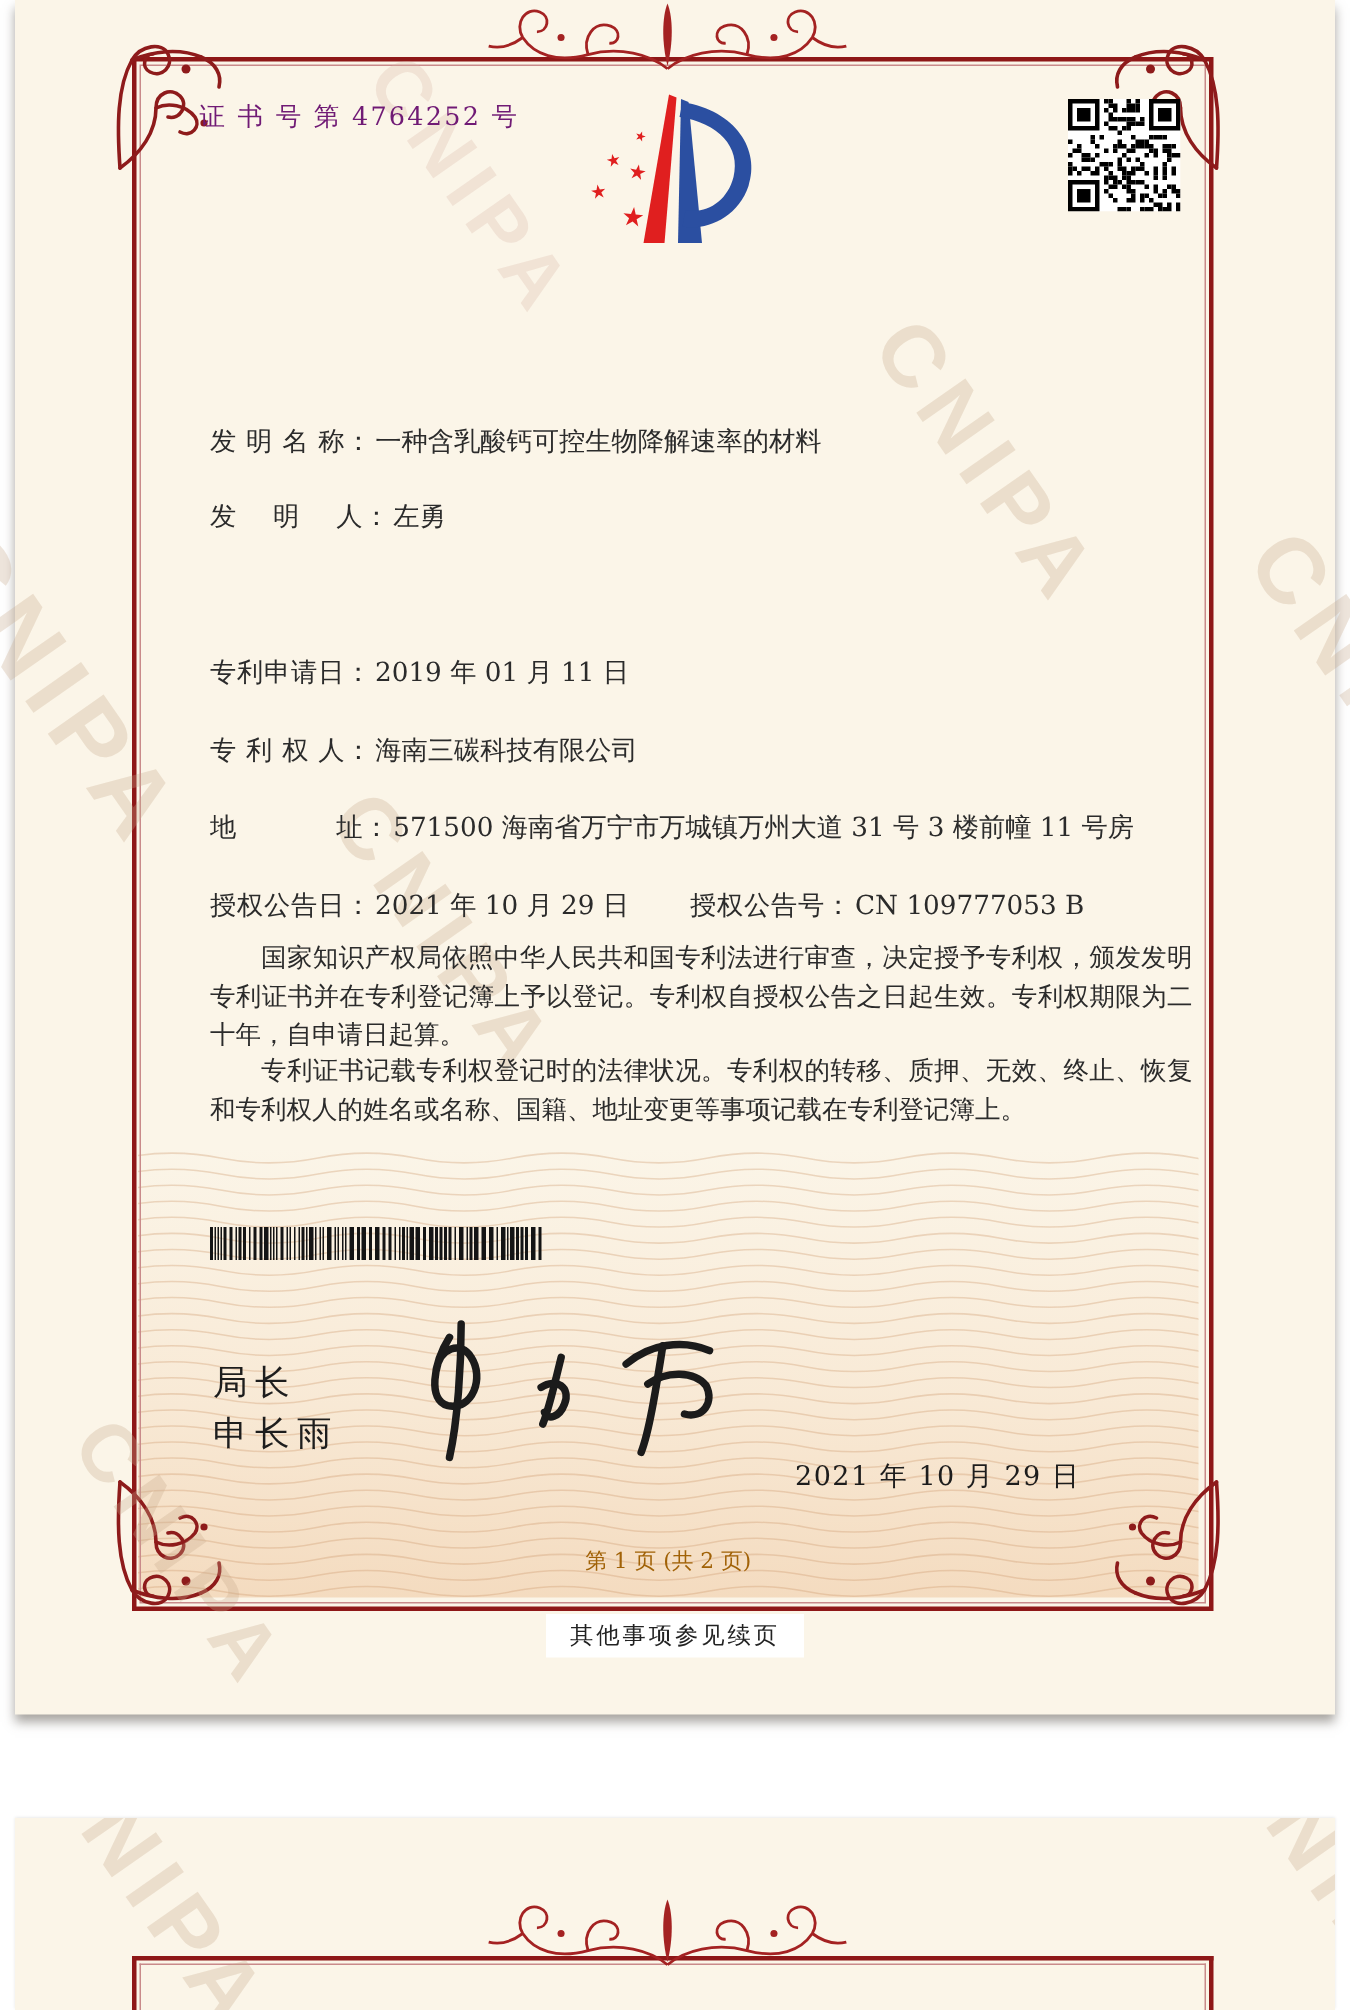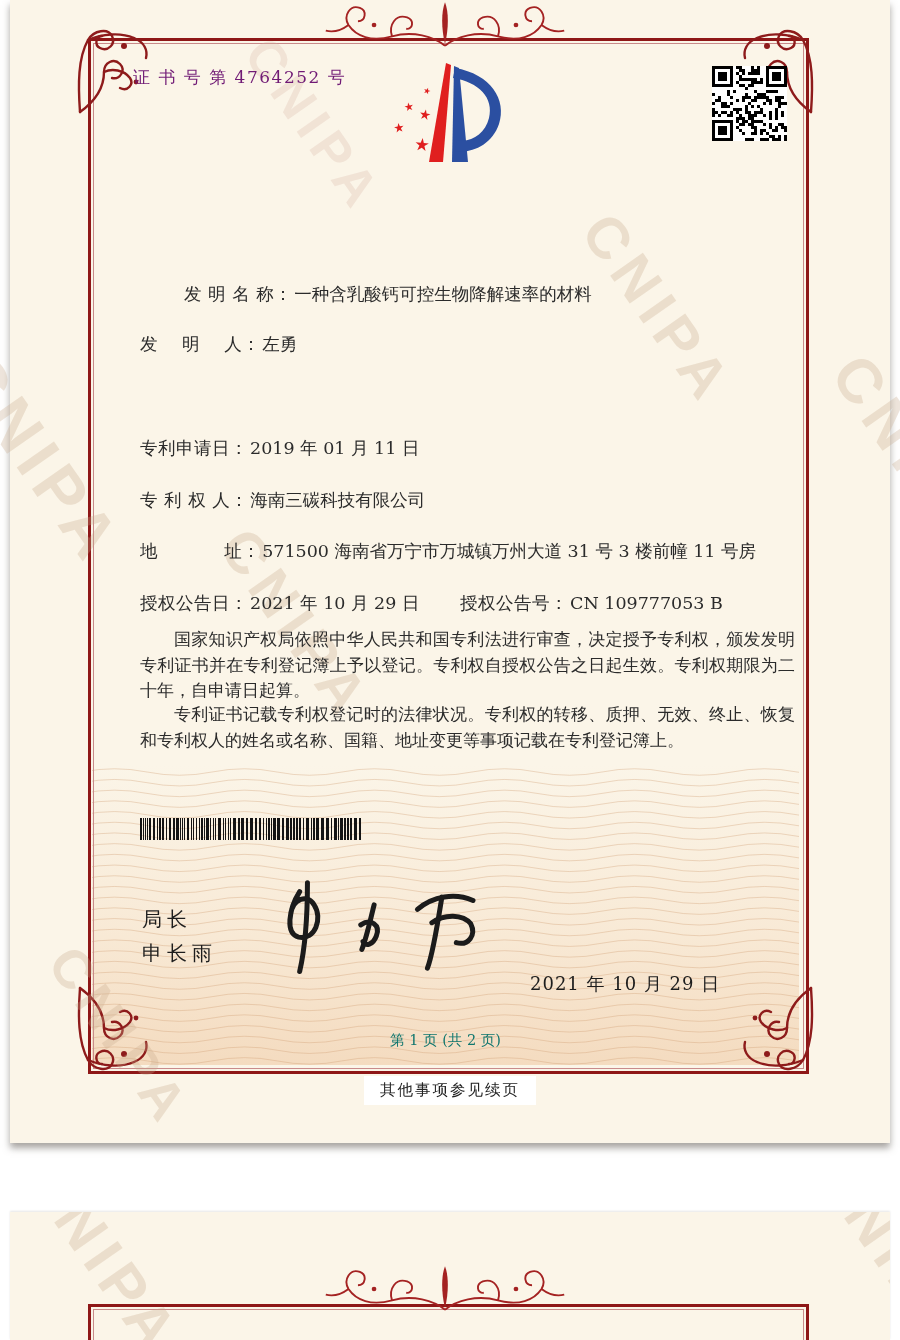--- a/index.html
+++ b/index.html
@@ -25,23 +25,23 @@
       color:rgba(255,255,255,.68);text-shadow:0 2px 2px rgba(150,130,108,.45);white-space:nowrap;}
   
   .certno{position:absolute;left:123px;top:66px;font-size:17px;letter-spacing:1.5px;color:#701a75;z-index:4;}
   .title{position:absolute;left:78px;top:178px;width:715px;text-align:center;font-size:35px;font-weight:600;
          letter-spacing:.18em;color:#151515;z-index:4;}
   .row{position:absolute;left:130px;font-size:17.5px;color:#2b2b2b;white-space:nowrap;z-index:4;}
   .row .lab{letter-spacing:.5px;}
   .row .val{margin-left:2px;}
   .para{position:absolute;left:130px;width:655px;font-size:17px;line-height:25.5px;text-align:justify;
         text-indent:2em;color:#2b2b2b;z-index:4;}
-  .officer{position:absolute;left:132px;font-size:20px;letter-spacing:5px;color:#1d1d1d;z-index:4;}
+  .officer{position:absolute;left:132px;font-size:23px;letter-spacing:5px;color:#1d1d1d;z-index:4;}
   .signdate{position:absolute;left:520px;top:972px;font-size:18px;letter-spacing:1px;color:#1d1d1d;z-index:4;}
-  .pagefoot{position:absolute;left:78px;top:1031px;width:715px;text-align:center;font-size:14.5px;color:#0f766e;z-index:4;}
+  .pagefoot{position:absolute;left:78px;top:1031px;width:715px;text-align:center;font-size:14.5px;color:#a16207;z-index:4;}
   .contnote{position:absolute;left:0;top:1076px;width:880px;text-align:center;z-index:4;}
   .contnote span{display:inline-block;background:#ffffff;padding:4px 16px;font-size:15.5px;letter-spacing:2px;color:#222;}
   svg{display:block;}
   .abs{position:absolute;z-index:4;}
 </style>
 </head>
 <body>
 
 <div id="canvas">
 
@@ -301,21 +301,21 @@
           <rect x="54" y="0" width="21" height="21"></rect>
           <rect fill="#fff" x="57" y="3" width="15" height="15"></rect>
           <rect x="60" y="6" width="9" height="9"></rect>
           <rect x="0" y="54" width="21" height="21"></rect>
           <rect fill="#fff" x="3" y="57" width="15" height="15"></rect>
           <rect x="6" y="60" width="9" height="9"></rect>
         </g>
     </svg>
 
 
-    <div class="row" style="top:282px;margin-left:44px;">
+    <div class="row" style="top:282px;">
       <span class="lab">发 明 名 称：</span><span class="val">一种含乳酸钙可控生物降解速率的材料</span>
     </div>
     <div class="row" style="top:332px;text-align:center;">
       <span class="lab">发　 明　 人：</span><span class="val">左勇</span>
     </div>
     <div class="row" style="top:436px;">
       <span class="lab">专利申请日：</span><span class="val">2019 年 01 月 11 日</span>
     </div>
     <div class="row" style="top:488px;">
       <span class="lab">专 利 权 人：</span><span class="val">海南三碳科技有限公司</span>

